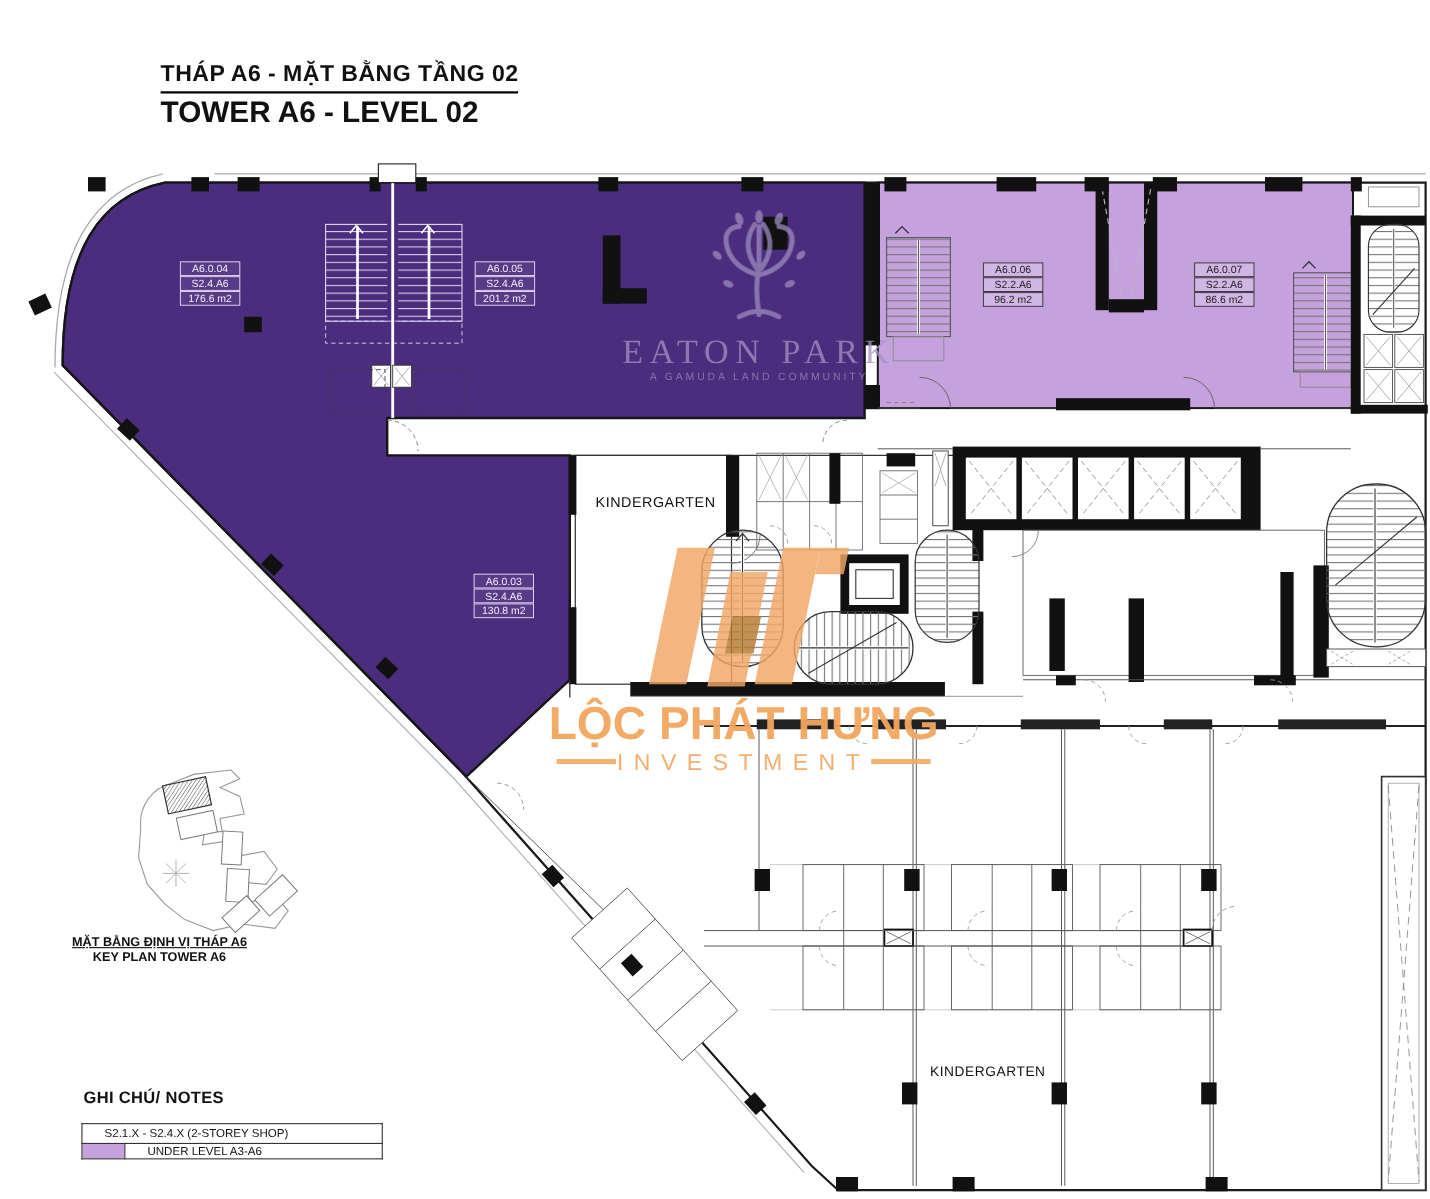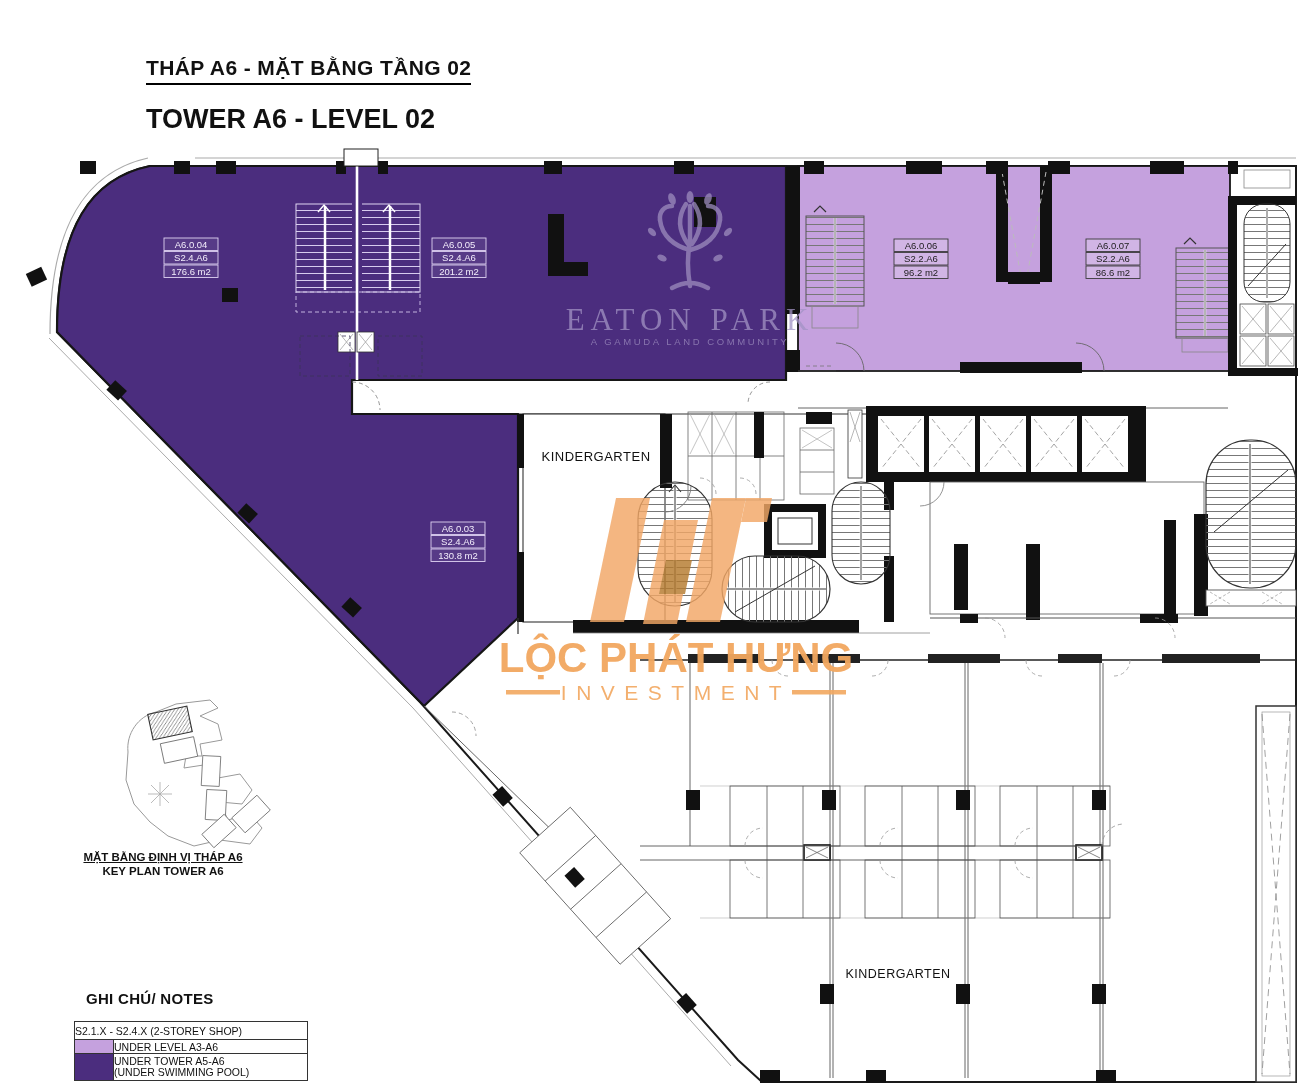--- a/index.html
+++ b/index.html
@@ -1,30 +1,30 @@
 <!DOCTYPE html>
 <html><head>
 <meta charset="utf-8">
 <style>
   html,body{margin:0;padding:0}
   body{width:1300px;height:1090px;position:relative;background:#fff;overflow:hidden;
        font-family:"Liberation Sans",sans-serif;color:#111}
   .titles{position:absolute;left:146px;top:56px;z-index:30}
   .t1{font-size:21px;font-weight:bold;letter-spacing:.4px;display:inline-block;
       border-bottom:2.5px solid #000;padding-bottom:3px;white-space:nowrap}
-  .t2{font-size:27px;font-weight:bold;margin-top:19px;white-space:nowrap}
+  .t2{font-size:27px;font-weight:bold;margin-top:2px;white-space:nowrap}
   svg.plan{position:absolute;left:0;top:0;z-index:10}
   svg.keyplan{position:absolute;left:98px;top:694px;z-index:20}
-  .kp-caption{position:absolute;left:42px;top:850px;width:242px;text-align:center;
+  .kp-caption{position:absolute;left:24px;top:850px;width:242px;text-align:center;
       font-size:11.5px;font-weight:bold;line-height:14px;z-index:20}
   .kp-caption .u{text-decoration:underline}
   .legend{position:absolute;left:74px;top:990px;z-index:20}
-  .legend h3{font-size:15px;font-weight:bold;margin:0 0 14px 12px;letter-spacing:.3px}
+  .legend h3{font-size:15px;font-weight:bold;margin:0 0 14px 2px;letter-spacing:.3px}
   .legtable{border-collapse:collapse}
-  .legtable td{border:1px solid #333;font-size:10.5px;padding:0 0;vertical-align:middle}
+  .legtable td{border:1px solid #333;font-size:10.5px;padding:0 20px;vertical-align:middle}
   .legtable .r1td{height:17px;width:232px}
   .swcell{width:38px;padding:0 !important}
   .sw{width:100%;height:100%}
   .sw-light{background:#c5a1de;height:13px}
   .sw-dark{background:#4b2d7e;height:26px}
   .lbl2{line-height:11.5px;padding:1px 0}
 </style>
 </head>
 <body>
 
@@ -479,24 +479,15 @@
     <tbody>
         <tr>
       <td colspan="2" class="r1td"><span>S2.1.X - S2.4.X (2-STOREY SHOP)</span></td>
     </tr>
     <tr>
       <td class="swcell">
             <div class="sw sw-light"></div>
           </td>
       <td><span>UNDER LEVEL A3-A6</span></td>
     </tr>
-    <tr>
-      <td class="swcell">
-            <div class="sw sw-dark"></div>
-          </td>
-      <td class="lbl2">
-        <div>UNDER TOWER A5-A6</div>
-        <div>(UNDER SWIMMING POOL)</div>
-      </td>
-    </tr>
   </tbody>
     </table>
 </div>
 
 </body></html>

